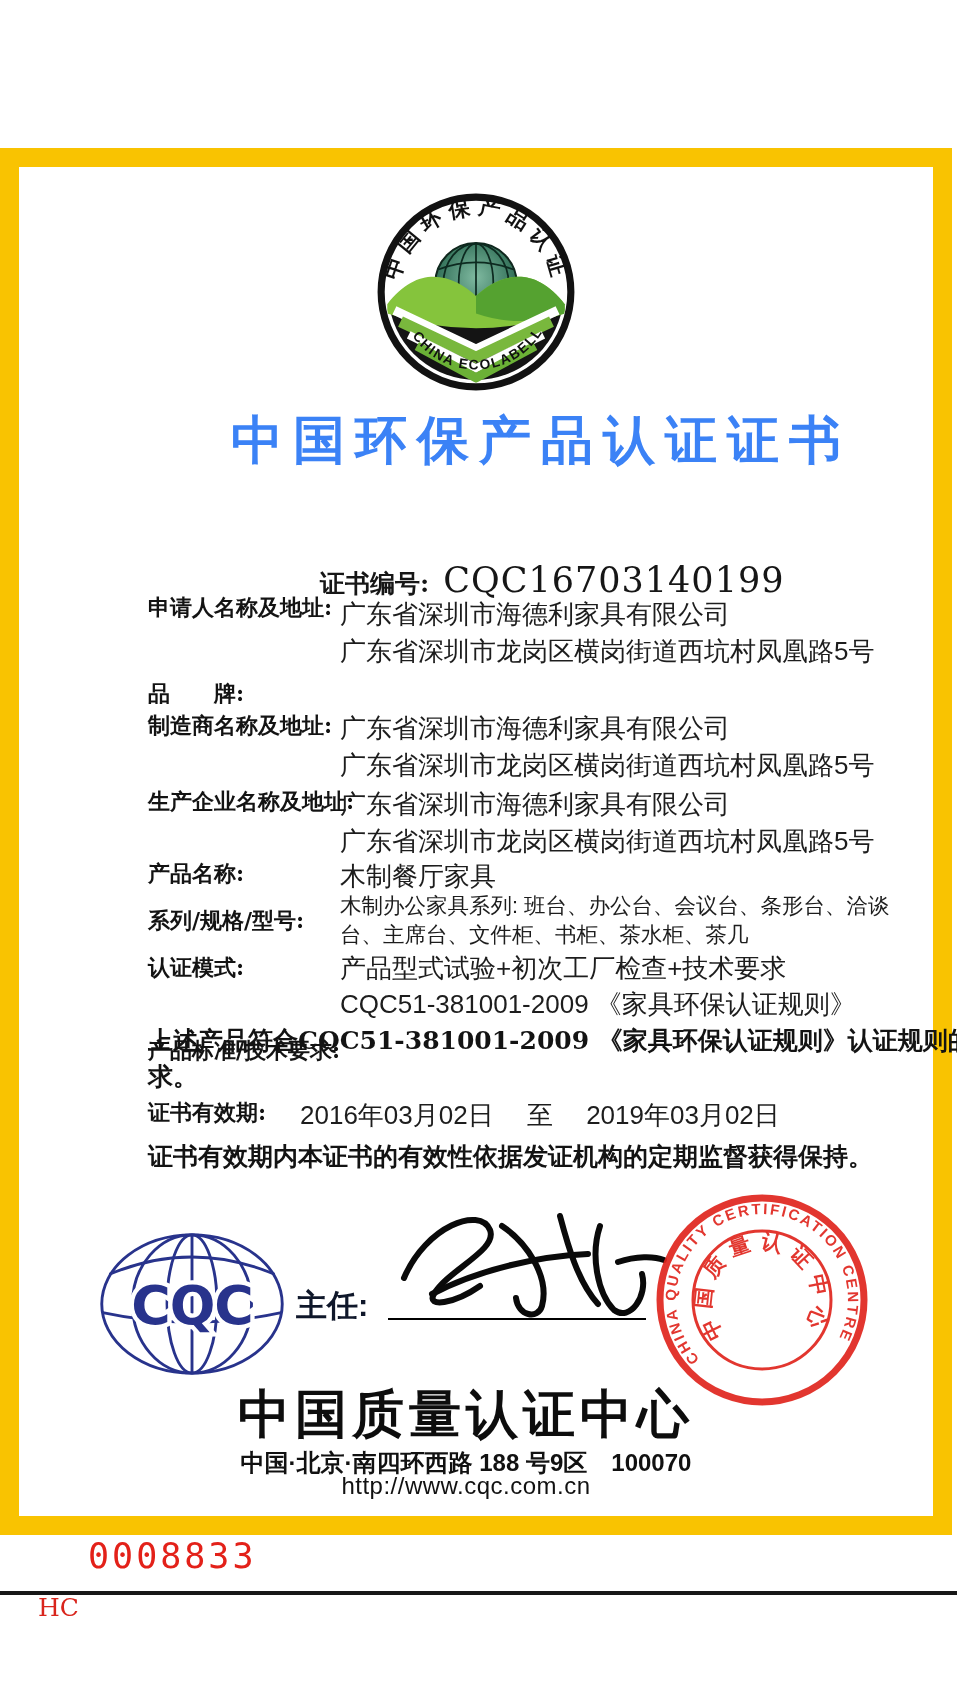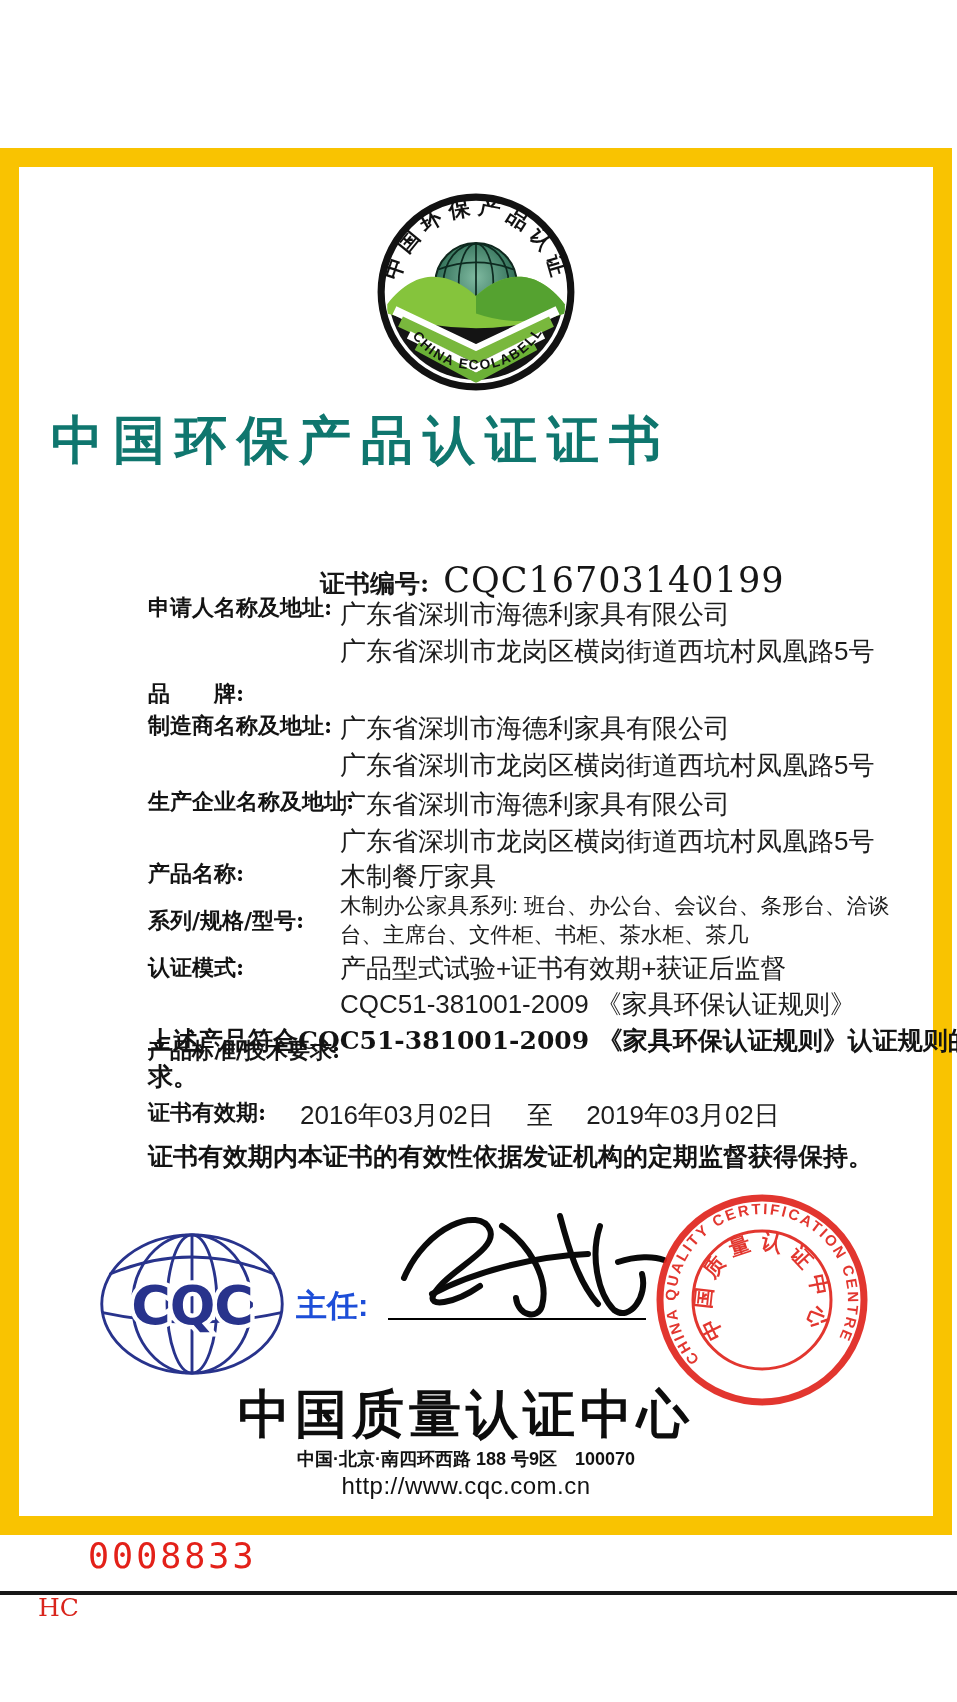--- a/index.html
+++ b/index.html
@@ -3,43 +3,43 @@
 <meta charset="utf-8">
 <style>
   html,body{margin:0;padding:0;background:#ffffff;}
   #page{position:relative;width:957px;height:1702px;background:#ffffff;overflow:hidden;
         font-family:"Liberation Sans","DejaVu Sans",sans-serif;color:#161616;}
   .abs{position:absolute;white-space:nowrap;}
   
   #frame{position:absolute;left:0;top:148px;width:952px;height:1387px;
          border:19px solid #F9C301;box-sizing:border-box;background:transparent;}
   
-  #title{left:51px;top:406px;width:800px;text-align:left;
-         font-weight:bold;font-size:52px;letter-spacing:10px;color:#0f766e;}
+  #title{left:51px;top:406px;width:800px;text-align:right;
+         font-weight:bold;font-size:52px;letter-spacing:10px;color:#3b82f6;}
   
   #certno{left:320px;top:560px;font-size:25px;}
   #certno .l{font-family:"DejaVu Serif","Liberation Serif",serif;font-weight:bold;}
   #certno .v{font-family:"DejaVu Serif","Liberation Serif",serif;font-size:35px;letter-spacing:1px;margin-left:14px;}
   
   .lbl{position:absolute;left:148px;white-space:nowrap;
        font-family:"DejaVu Serif","Liberation Serif",serif;font-weight:bold;
        font-size:22px;color:#131313;}
   .val{position:absolute;left:340px;white-space:nowrap;font-size:26px;color:#1d1d1d;}
   .val.small{font-size:21.5px;text-align:center;}
   .para{position:absolute;left:148px;white-space:nowrap;
         font-family:"DejaVu Serif","Liberation Serif",serif;font-weight:bold;
         font-size:25px;color:#131313;}
   
   #sigline{left:388px;top:1318px;width:258px;height:2px;background:#000;}
-  #director{left:296px;top:1285px;font-weight:bold;font-size:31px;color:#1d4ed8;}
+  #director{left:296px;top:1285px;font-weight:bold;font-size:31px;color:#0f172a;}
   
   #orgname{left:56px;top:1380px;width:820px;text-align:center;
            font-weight:bold;font-size:52px;letter-spacing:5px;color:#0d0d0d;}
   #orgaddr{left:56px;top:1447px;width:820px;text-align:center;
-           font-weight:bold;font-size:18px;color:#111;}
+           font-weight:bold;font-size:24px;color:#111;}
   #orgurl{left:56px;top:1472px;width:820px;text-align:center;
           font-size:24px;letter-spacing:0.5px;color:#111;}
   
   #serialhc{left:38px;top:1549px;font-family:"DejaVu Serif","Liberation Serif",serif;
             font-size:25px;color:#D9251C;margin-top:44px;}
   #serialno{left:88px;top:1536px;font-family:"DejaVu Sans Mono","Liberation Mono",monospace;
             font-size:35px;letter-spacing:3px;color:#E32119;}
   #bottomline{left:0;top:1591px;width:957px;height:4px;background:#171717;}
   svg{display:block;}
 </style>
@@ -115,21 +115,21 @@
   <div class="val" style="top:824px;">广东省深圳市龙岗区横岗街道西坑村凤凰路5号</div>
 
   <div class="lbl" style="top:859px;">产品名称:</div>
   <div class="val" style="top:859px;">木制餐厅家具</div>
 
   <div class="lbl" style="top:906px;">系列/规格/型号:</div>
   <div class="val small" style="top:891px;">木制办公家具系列: 班台、办公台、会议台、条形台、洽谈</div>
   <div class="val small" style="top:920px;">台、主席台、文件柜、书柜、茶水柜、茶几</div>
 
   <div class="lbl" style="top:953px;">认证模式:</div>
-  <div class="val" style="top:951px;">产品型式试验+证书有效期+获证后监督</div>
+  <div class="val" style="top:951px;">产品型式试验+初次工厂检查+技术要求</div>
 
   <div class="lbl" style="top:1036px;">产品标准/技术要求:</div>
   <div class="val" style="top:987px;">CQC51-381001-2009 《家具环保认证规则》</div>
 
   <div class="para" style="top:1024px;">上述产品符合CQC51-381001-2009 《家具环保认证规则》认证规则的要</div>
   <div class="para" style="top:1060px;">求。</div>
 
   <div class="lbl" style="top:1098px;">证书有效期:</div>
   <div class="val" style="left:300px;top:1098px;">2016年03月02日　 至 　2019年03月02日</div>
 

